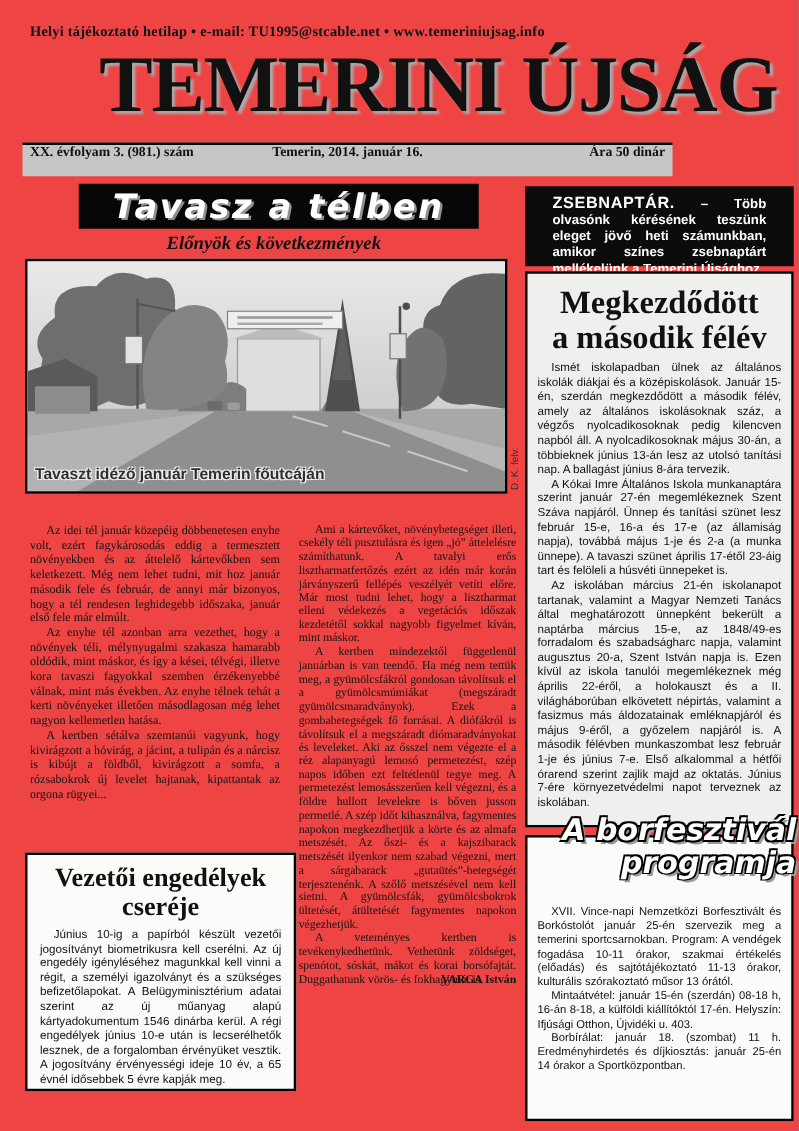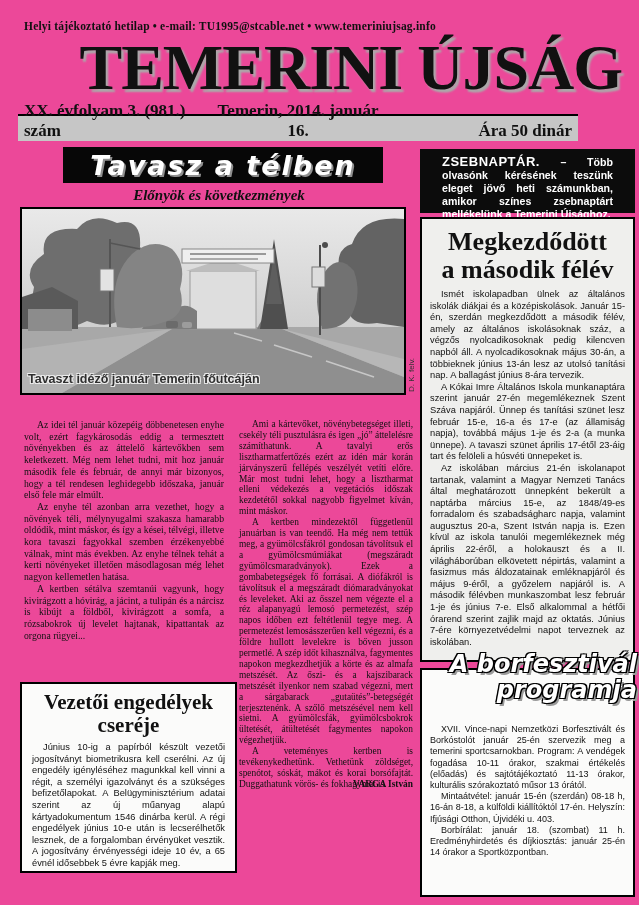--- a/index.html
+++ b/index.html
@@ -1,34 +1,34 @@
 <!DOCTYPE html>
 <html><head>
 <meta charset="utf-8">
 <style>
   html,body{margin:0;padding:0;}
   body{background:#888;}
   #page{
     position:relative; width:639px; height:905px; margin:0 auto;
-    background:#ec4899; overflow:hidden;
+    background:#ef4444; overflow:hidden;
     font-family:"Liberation Serif", serif; color:#111;
   }
   .abs{position:absolute;}
   .serif{font-family:"Liberation Serif", serif;}
   .sans{font-family:"Liberation Sans", sans-serif;}
   .just{text-align:justify;}
   .just p{margin:0; text-indent:13px;}
 
   .tagline{left:24px; top:20px; font-weight:bold; font-size:11.5px; letter-spacing:0.2px;}
   .masthead{left:16px; top:28px; width:606px; text-align:right;
     font-size:64px; font-weight:bold; letter-spacing:-1px; line-height:80px;
     text-shadow:2.5px 2.5px 2px #aaa; white-space:nowrap;}
-  .infobar{left:18px; top:114px; width:560px; height:27px; background:#c6c6c6;
-    border-top:2px solid #000; display:flex; align-items:flex-end;
-    font-weight:bold; font-size:17px; padding:0 6px; box-sizing:border-box;}
+  .infobar{left:18px; top:114px; width:520px; height:27px; background:#c6c6c6;
+    border-top:2px solid #000; display:flex; align-items:flex-start;
+    font-weight:bold; font-size:11px; padding:0 6px; box-sizing:border-box;}
   .infobar span{flex:1;}
   .infobar .mid{text-align:center;}
   .infobar .right{text-align:right;}
 
   .banner{left:63px; top:147px; width:320px; height:36px; background:#070707;
     display:flex; align-items:center; justify-content:center;}
   .banner-text{font-family:"DejaVu Sans", sans-serif; font-weight:bold; font-style:italic;
     font-size:27px; color:#fff; letter-spacing:2px;
     text-shadow:2px 2px 0 #8f8f8f;}
   .subtitle{left:20px; top:187px; width:398px; text-align:center;

